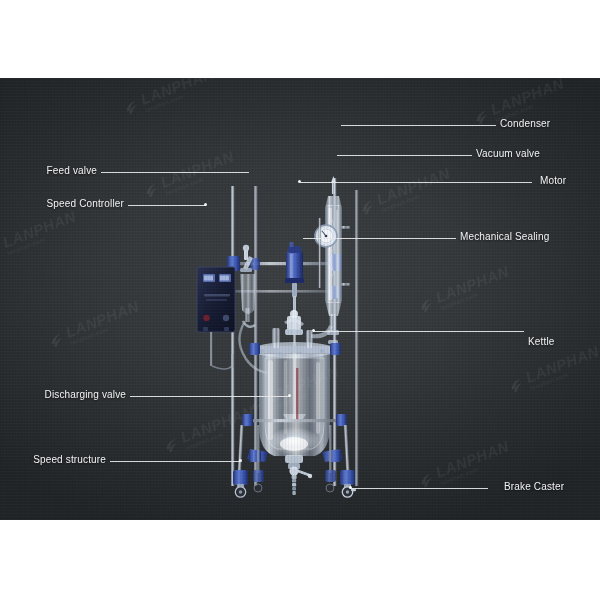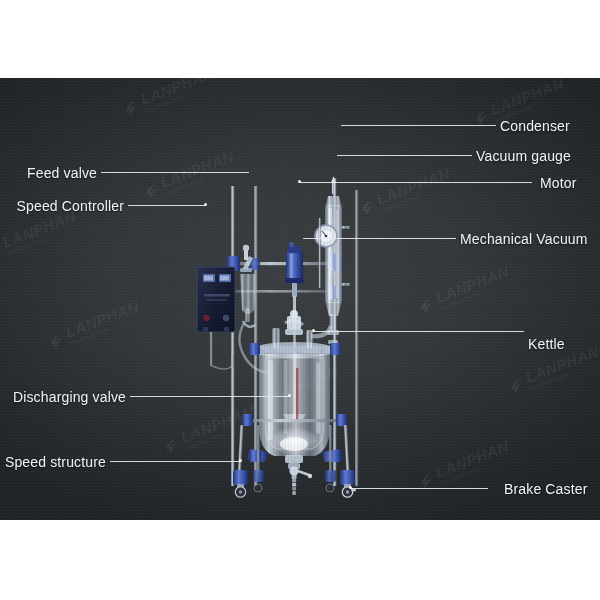--- a/index.html
+++ b/index.html
@@ -40,21 +40,21 @@
   .wm .wm2{font-size:6px;letter-spacing:.3px;opacity:.85;margin-top:1px;}
   .wm .swirl{display:block;}
   .wm svg{display:block;}
 
   
   .rig{position:absolute;left:0;top:0;width:600px;height:442px;}
   .rig svg{display:block;}
 
   
   .label{
-    position:absolute;color:#f2f3f4;font-size:14px;
+    position:absolute;color:#f2f3f4;font-size:10px;
     letter-spacing:.15px;white-space:nowrap;
     text-shadow:0 1px 2px rgba(0,0,0,.55);
   }
   .label.right{text-align:left;}
   .label.left{text-align:right;}
   .leader{position:absolute;height:1px;background:#e9eaec;opacity:.92;}
   .dot{position:absolute;width:3px;height:3px;border-radius:50%;background:#ffffff;opacity:.95;}
 </style>
 </head>
 <body>
@@ -428,27 +428,27 @@
     <div class="dot" style="left:239px;top:381px;"></div>
     <div class="dot" style="left:288px;top:316px;"></div>
     <div class="dot" style="left:204px;top:125px;"></div>
 
   </div>
 
   <div class="label right" style="left:500px;top:118px;">
     <span>Condenser</span>
   </div>
   <div class="label right" style="left:476px;top:148px;">
-    <span>Vacuum gauge</span>
+    <span>Vacuum valve</span>
   </div>
   <div class="label right" style="left:540px;top:175px;">
     <span>Motor</span>
   </div>
   <div class="label right" style="left:460px;top:231px;">
-    <span>Mechanical Vacuum</span>
+    <span>Mechanical Sealing</span>
   </div>
   <div class="label right" style="left:528px;top:336px;">
     <span>Kettle</span>
   </div>
   <div class="label right" style="left:492px;top:481px;margin-left:12px;">
     <span>Brake Caster</span>
   </div>
 
   <div class="label left" style="right:503px;top:165px;">
     <span>Feed valve</span>

